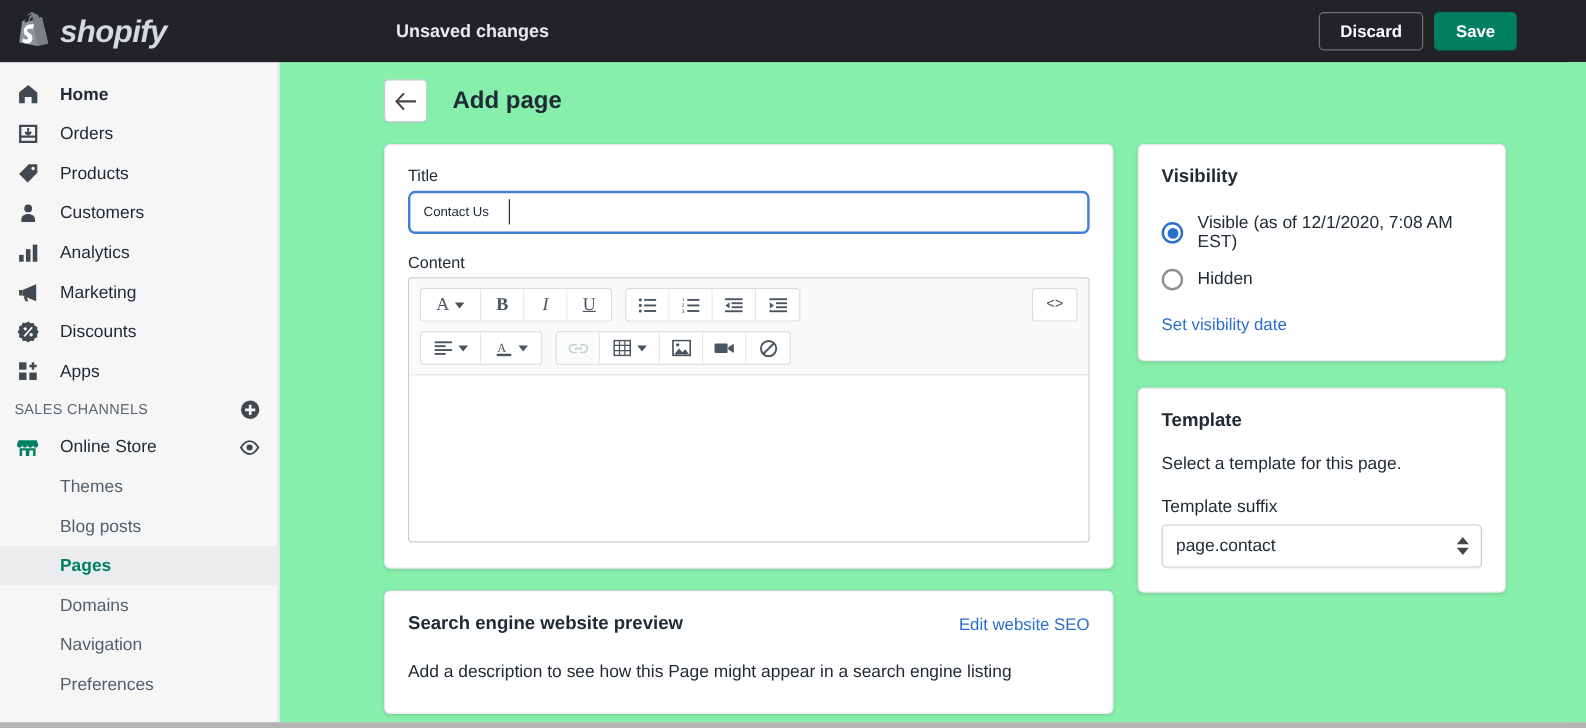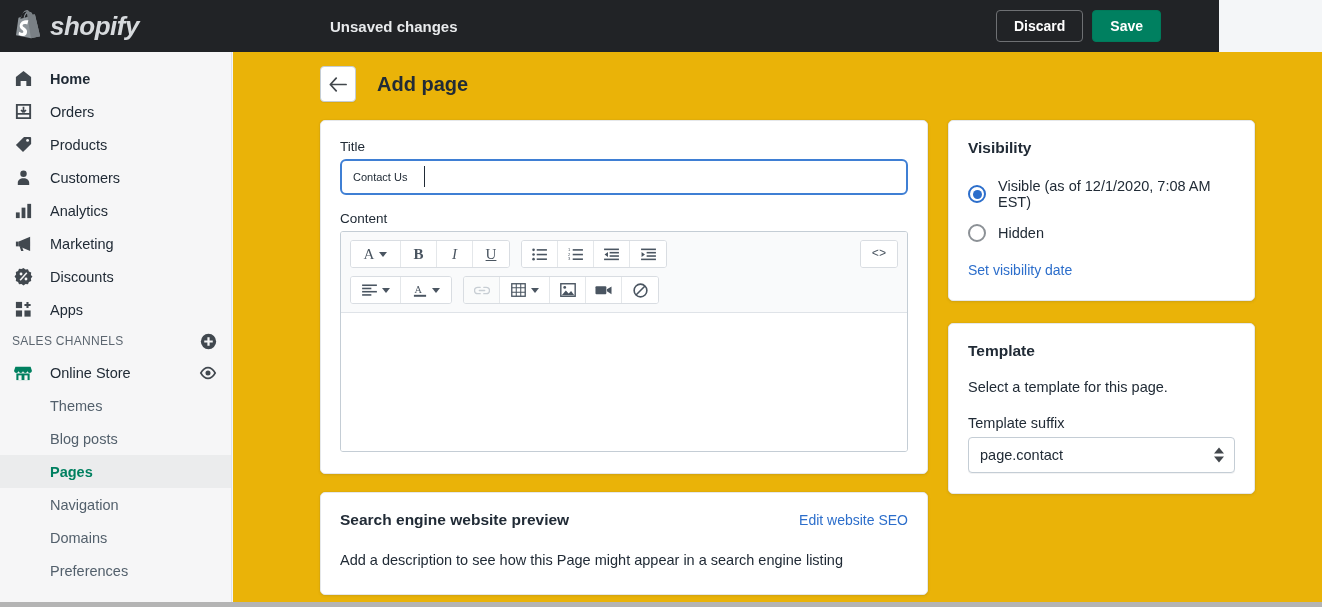--- a/index.html
+++ b/index.html
@@ -12,21 +12,21 @@
   .window {
     position: absolute; left: 0; top: 0;
     width: 1322px; height: 602px;
     background: #f4f6f8;
     overflow: hidden;
   }
 
   
   .topbar {
     position: absolute; left: 0; top: 0;
-    width: 1219px; height: 52px;
+    width: 1322px; height: 52px;
     background: #212326;
     display: flex; align-items: center;
   }
   .logo-wrap {
     width: 232px; height: 52px;
     display: flex; align-items: center;
     padding-left: 14px;
   }
   .logo-bag { width: 30px; height: 32px; display: block; }
   .logo-text {
@@ -122,21 +122,21 @@
   .sb-thumb {
     position: absolute; left: 1px; top: 16px;
     width: 13px; height: 477px;
     background: #c1c1c1; border-radius: 0;
   }
 
   
   .main {
     position: absolute; left: 233px; top: 52px;
     width: 1089px; height: 550px;
-    background: #eab308;
+    background: #86efac;
     overflow: hidden;
   }
   .page-header {
     display: flex; align-items: center;
     padding: 14px 0 0 87px;
   }
   .back-btn {
     width: 36px; height: 36px;
     background: #ffffff; border: 1px solid #c4cdd5;
     border-radius: 4px; cursor: pointer;
@@ -410,24 +410,24 @@
     <div class="sub-item">
       <span class="sub-label">Themes</span>
     </div>
     <div class="sub-item">
       <span class="sub-label">Blog posts</span>
     </div>
     <div class="sub-item active">
       <span class="sub-label">Pages</span>
     </div>
     <div class="sub-item">
+      <span class="sub-label">Domains</span>
+    </div>
+    <div class="sub-item">
       <span class="sub-label">Navigation</span>
-    </div>
-    <div class="sub-item">
-      <span class="sub-label">Domains</span>
     </div>
     <div class="sub-item">
       <span class="sub-label">Preferences</span>
     </div>
   </div>
 
   <div class="sb-scroll">
     <div class="sb-up">
       <svg width="9" height="6" viewBox="0 0 10 6">
           <path d="M5 0l5 6H0z" fill="#8a8a8a"></path>

